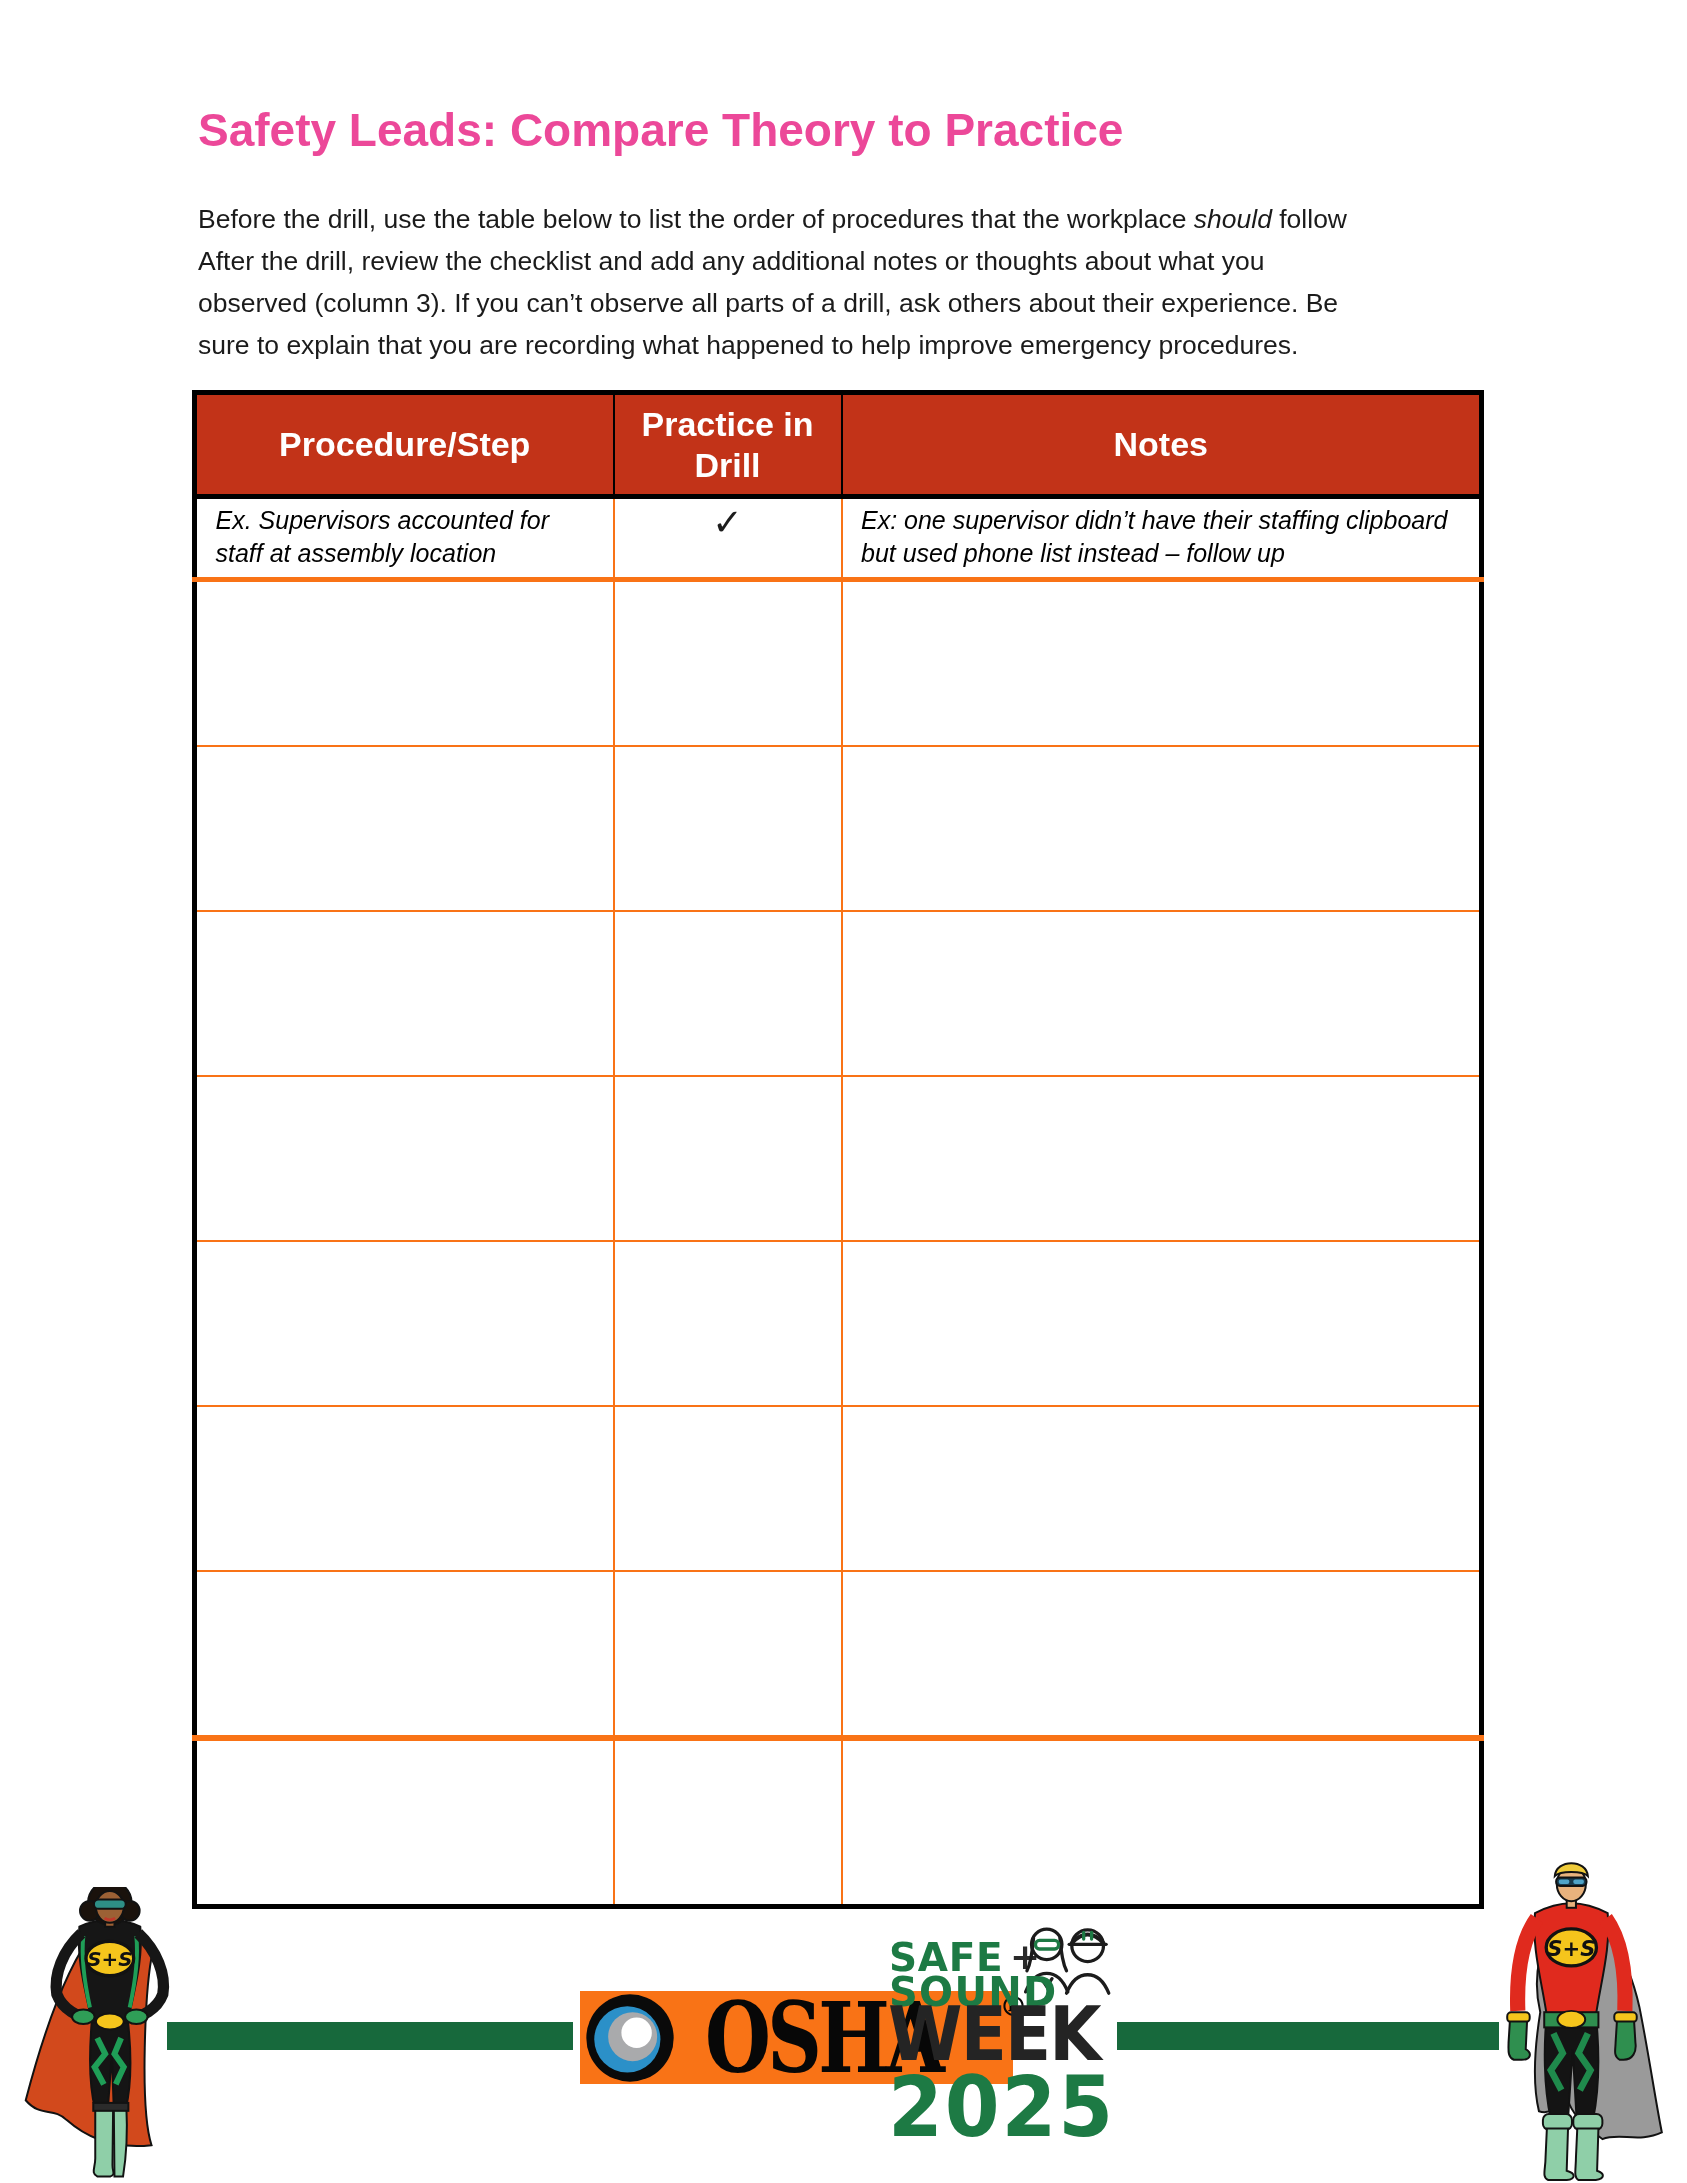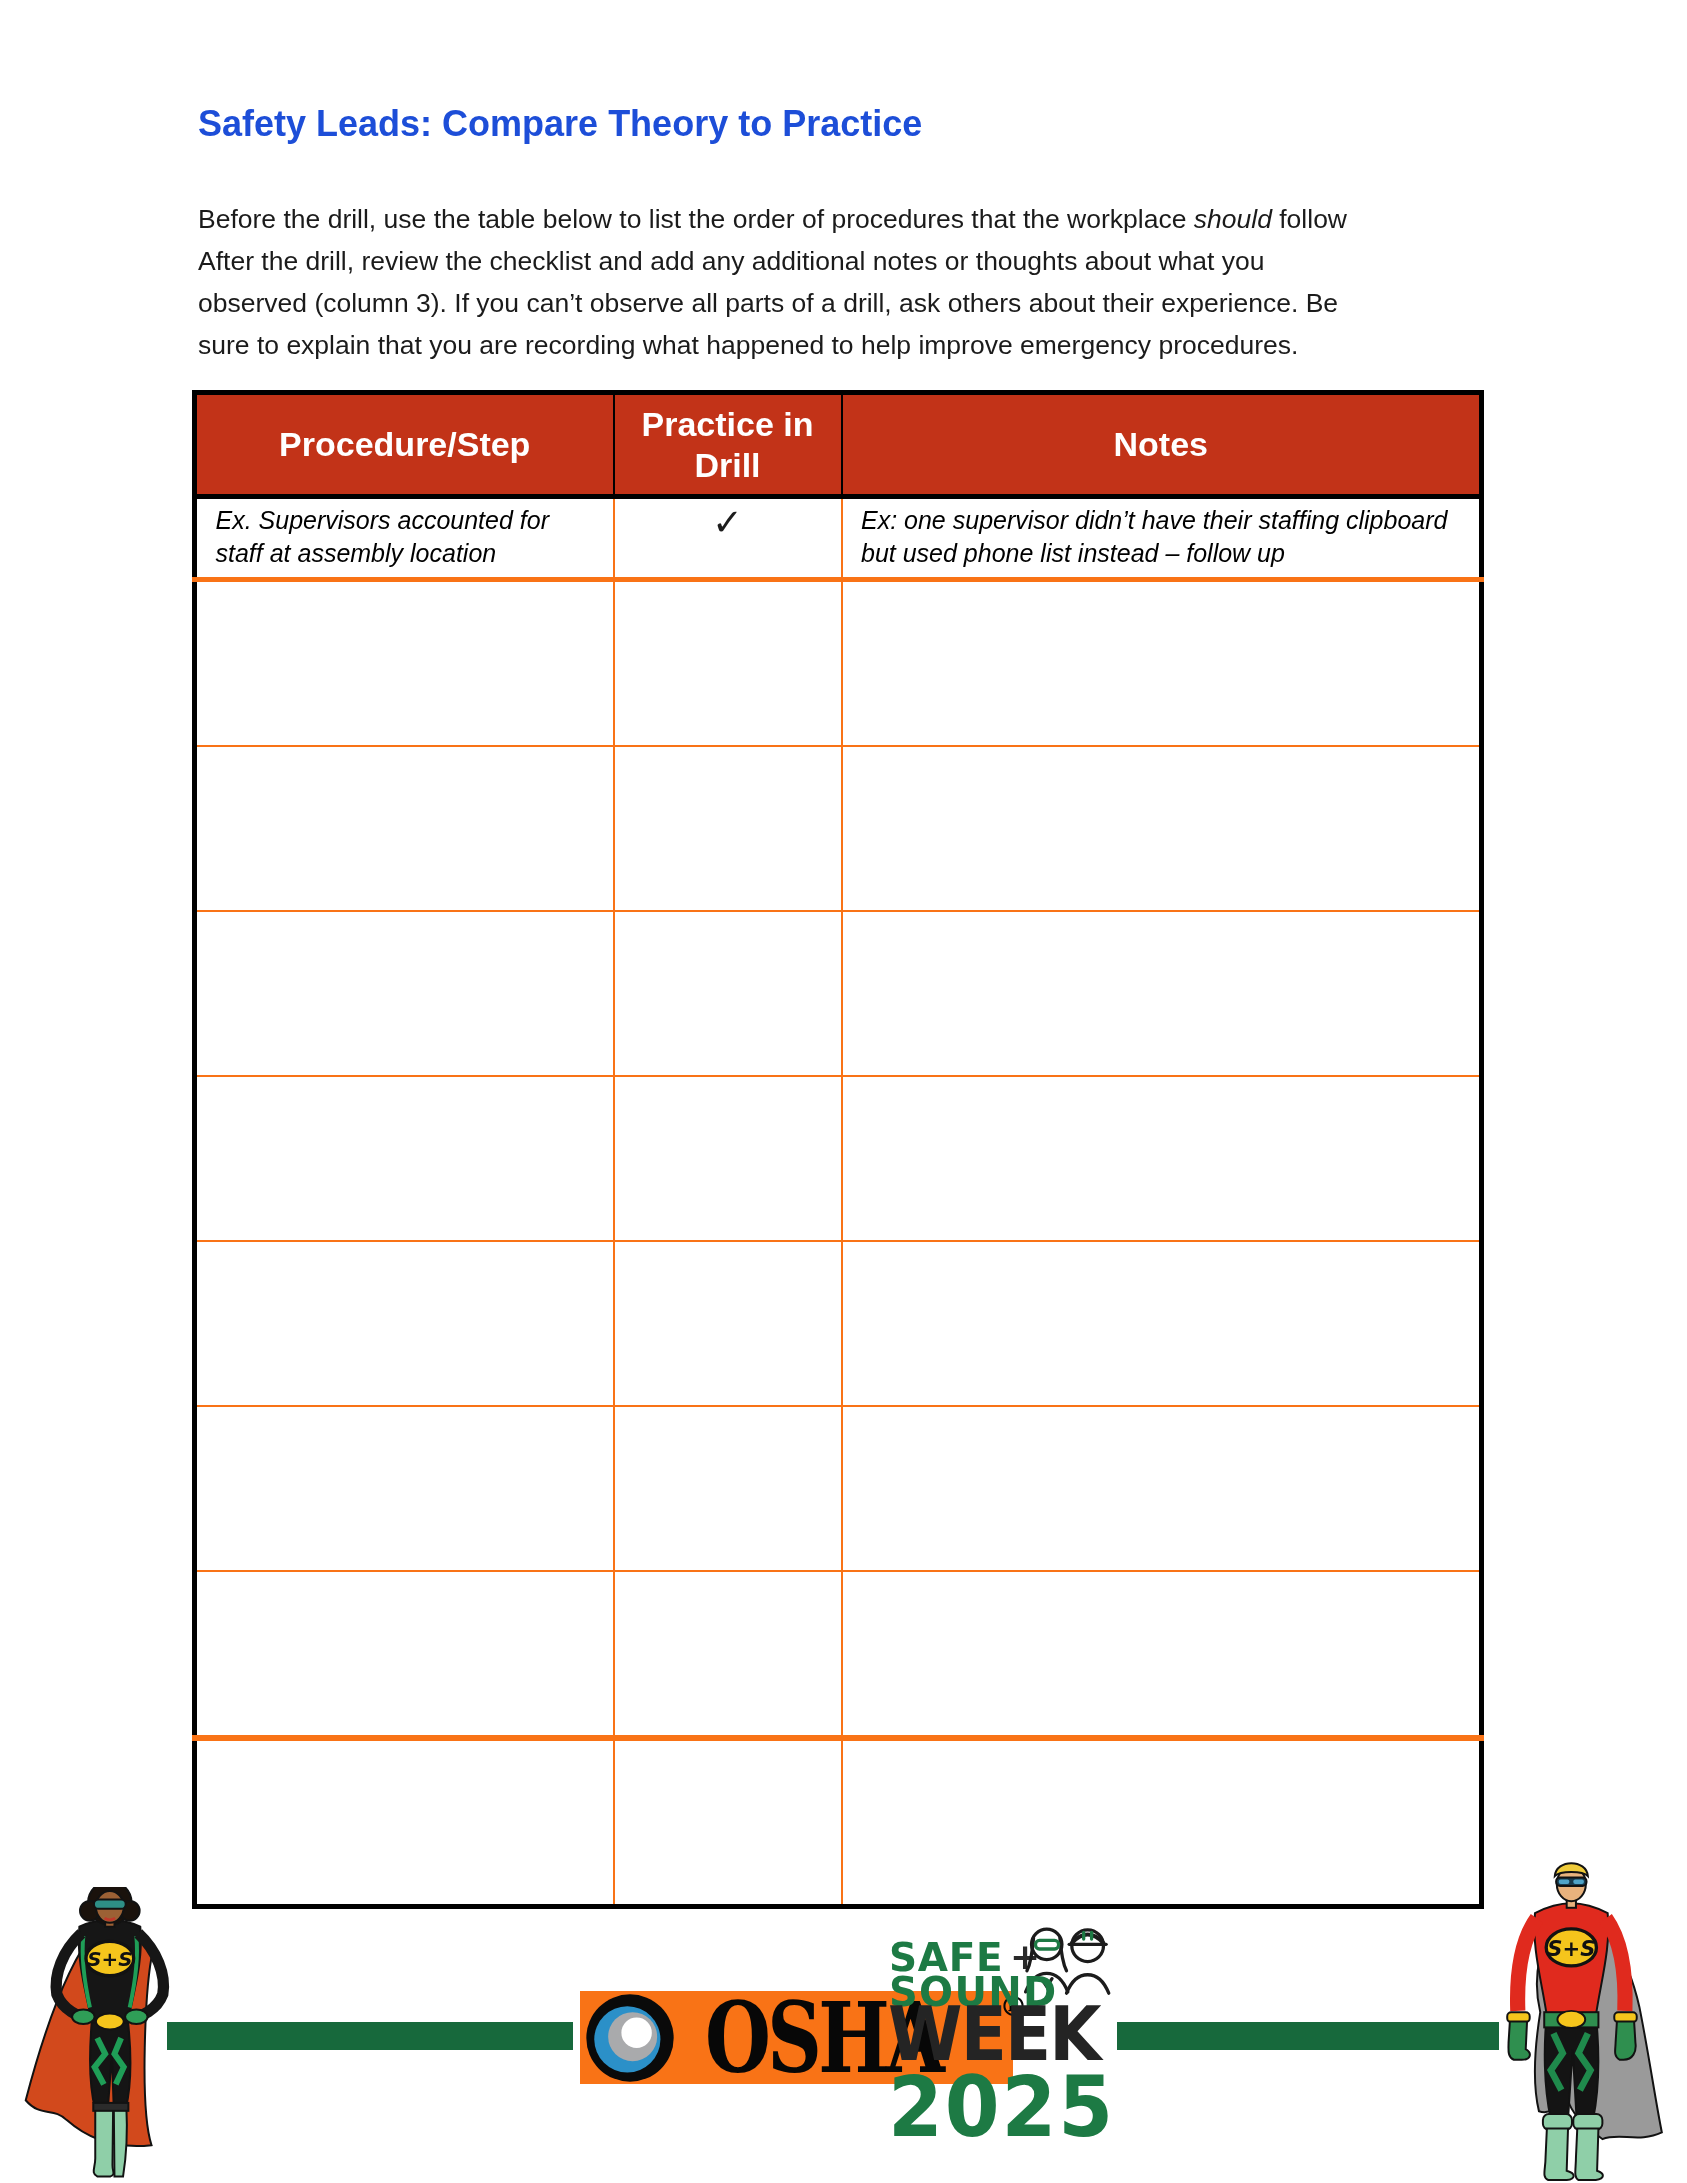--- a/index.html
+++ b/index.html
@@ -3,21 +3,21 @@
 <meta charset="utf-8">
 <style>
   html,body{margin:0;padding:0;}
   body{
     width:1687px;height:2183px;position:relative;background:#ffffff;
     font-family:"Liberation Sans",sans-serif;color:#1b1b1b;overflow:hidden;
   }
   
   .doc-title{
     position:absolute;left:198px;top:103px;
-    font-size:36px;font-weight:bold;color:#1d4ed8;letter-spacing:0;
+    font-size:46px;font-weight:bold;color:#ec4899;letter-spacing:0;
     white-space:nowrap;
   }
   .intro{position:absolute;left:198px;top:198px;font-size:26.5px;color:#1b1b1b;}
   .intro .line{height:42px;line-height:42px;white-space:nowrap;}
   .it{font-style:italic;}
   
   table.sheet{
     position:absolute;left:192px;top:390px;width:1287px;
     border-collapse:collapse;table-layout:fixed;
     border:5.3px solid #000;

